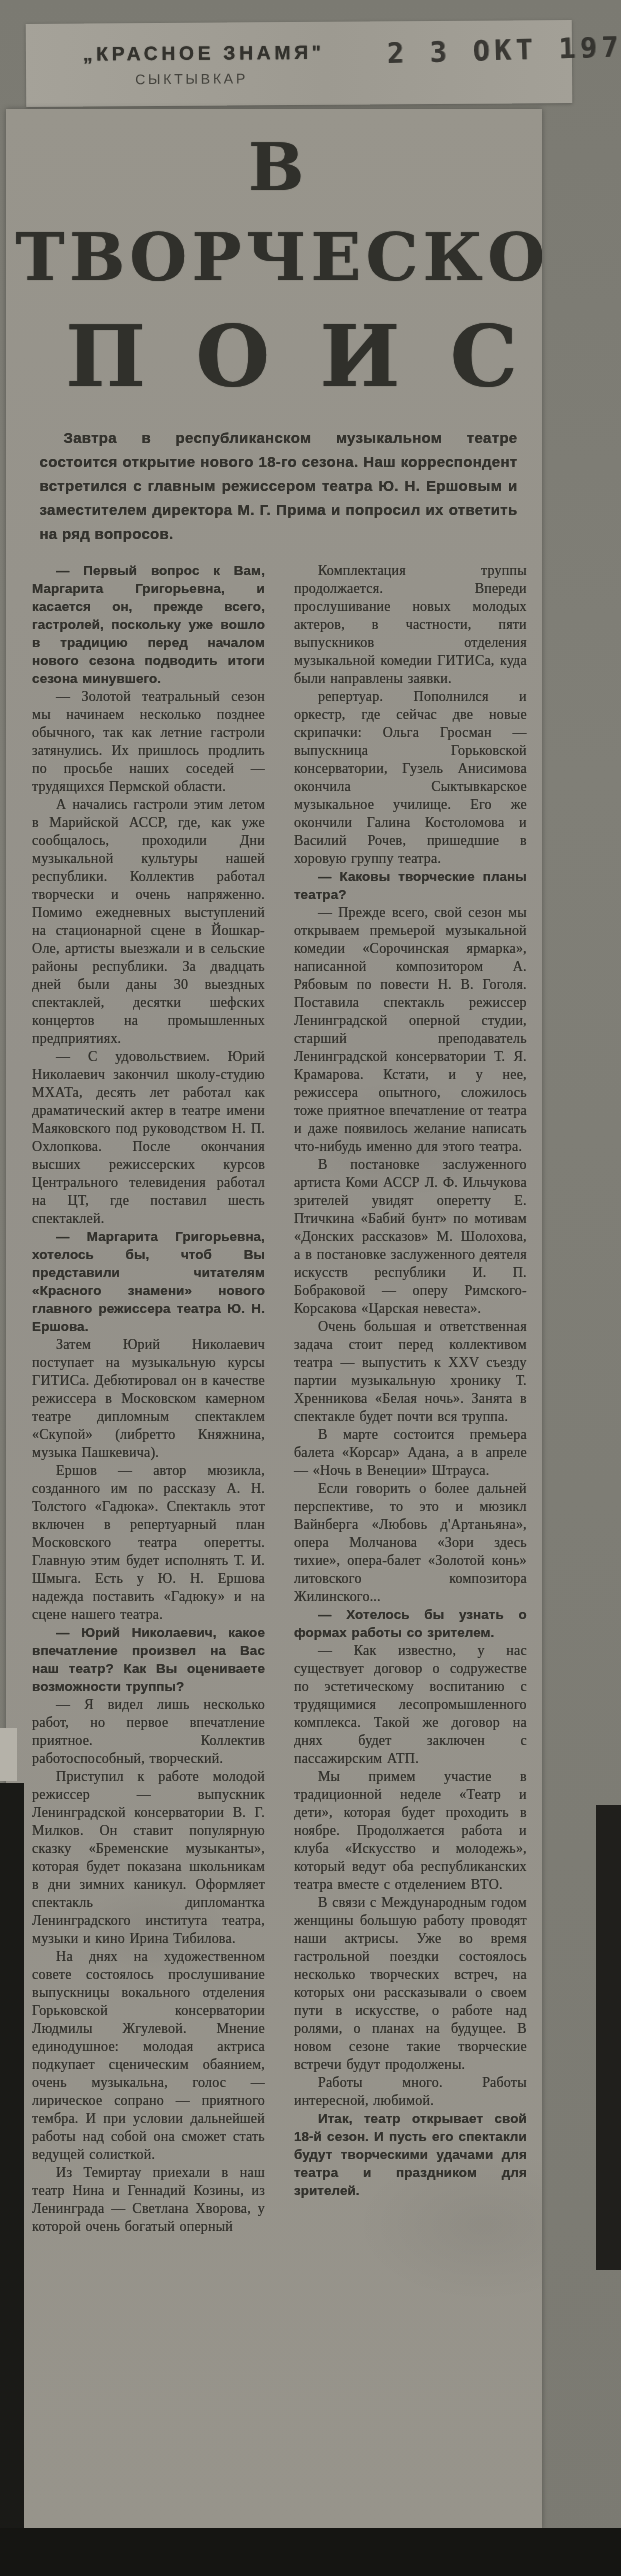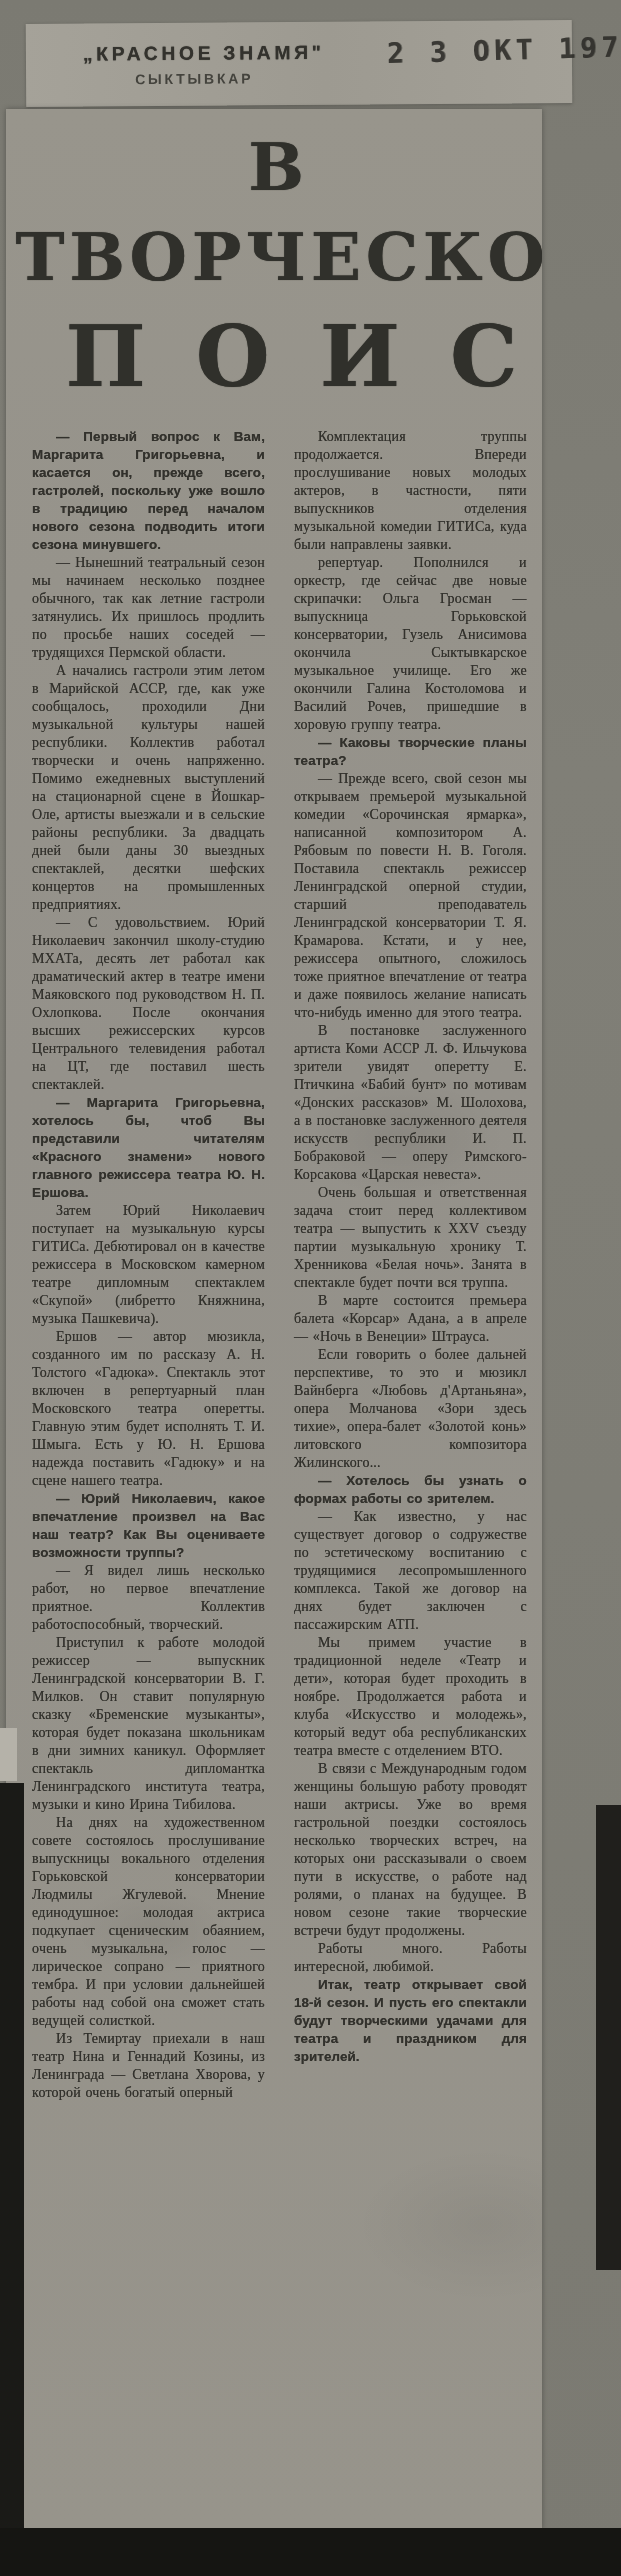--- a/index.html
+++ b/index.html
@@ -16,21 +16,21 @@
     box-shadow:0 0.9px 3.7px rgba(0,0,0,.25);
   }
   .pub{
     position:absolute;left:57px;top:20px;
     font-family:"Liberation Sans",sans-serif;font-weight:bold;
     font-size:19.3px;letter-spacing:3.7px;color:#33322d;
     text-shadow:0 0 0.9px #33322d;
   }
   .city{
     position:absolute;left:109px;top:48px;
-    font-family:"Liberation Sans",sans-serif;font-weight:bold;
+    font-family:"Liberation Sans",sans-serif;font-weight:normal;
     font-size:14px;letter-spacing:2.8px;color:#44433d;
   }
   .stamp{
     position:absolute;left:361px;top:13px;
     font-family:"DejaVu Sans Mono",monospace;font-weight:bold;
     font-size:28px;letter-spacing:4.6px;color:#2c2b27;
     transform:rotate(-1.2deg);opacity:.88;
     text-shadow:0.9px 0 0 rgba(44,43,39,.5);
     white-space:nowrap;
   }
@@ -96,41 +96,42 @@
     <div class="pub">„КРАСНОЕ ЗНАМЯ"</div>
     <div class="city">СЫКТЫВКАР</div>
     <div class="stamp">2 3 ОКТ 1975</div>
   </div>
 
   <div class="paper">
     <div class="headline">
       <div class="hl1">В ТВОРЧЕСКОМ</div>
       <div class="hl2">ПОИСКЕ</div>
     </div>
+    <p class="lead">Завтра в республиканском музыкальном театре состоится открытие нового 18-го сезона. Наш корреспондент встретился с главным режиссером театра Ю. Н. Ершовым и заместителем директора М. Г. Прима и попросил их ответить на ряд вопросов.</p>
     <div class="cols">
       <div class="col">
           <p class="para bold">— Первый вопрос к Вам, Маргарита Григорьевна, и касается он, прежде всего, гастролей, поскольку уже вошло в традицию перед началом нового сезона подводить итоги сезона минувшего.</p>
-          <p class="para">— Нынешний театральный сезон мы начинаем несколько позднее обычного, так как летние гастроли затянулись. Их пришлось продлить по просьбе наших соседей — трудящихся Пермской области.</p>
+          <p class="para">— Золотой театральный сезон мы начинаем несколько позднее обычного, так как летние гастроли затянулись. Их пришлось продлить по просьбе наших соседей — трудящихся Пермской области.</p>
           <p class="para">А начались гастроли этим летом в Марийской АССР, где, как уже сообщалось, проходили Дни музыкальной культуры нашей республики. Коллектив работал творчески и очень напряженно. Помимо ежедневных выступлений на стационарной сцене в Йошкар-Оле, артисты выезжали и в сельские районы республики. За двадцать дней были даны 30 выездных спектаклей, десятки шефских концертов на промышленных предприятиях.</p>
           <p class="para">— С удовольствием. Юрий Николаевич закончил школу-студию МХАТа, десять лет работал как драматический актер в театре имени Маяковского под руководством Н. П. Охлопкова. После окончания высших режиссерских курсов Центрального телевидения работал на ЦТ, где поставил шесть спектаклей.</p>
           <p class="para bold">— Маргарита Григорьевна, хотелось бы, чтоб Вы представили читателям «Красного знамени» нового главного режиссера театра Ю. Н. Ершова.</p>
           <p class="para">Затем Юрий Николаевич поступает на музыкальную курсы ГИТИСа. Дебютировал он в качестве режиссера в Московском камерном театре дипломным спектаклем «Скупой» (либретто Княжнина, музыка Пашкевича).</p>
           <p class="para">Ершов — автор мюзикла, созданного им по рассказу А. Н. Толстого «Гадюка». Спектакль этот включен в репертуарный план Московского театра оперетты. Главную этим будет исполнять Т. И. Шмыга. Есть у Ю. Н. Ершова надежда поставить «Гадюку» и на сцене нашего театра.</p>
           <p class="para bold">— Юрий Николаевич, какое впечатление произвел на Вас наш театр? Как Вы оцениваете возможности труппы?</p>
           <p class="para">— Я видел лишь несколько работ, но первое впечатление приятное. Коллектив работоспособный, творческий.</p>
           <p class="para">Приступил к работе молодой режиссер — выпускник Ленинградской консерватории В. Г. Милков. Он ставит популярную сказку «Бременские музыканты», которая будет показана школьникам в дни зимних каникул. Оформляет спектакль дипломантка Ленинградского института театра, музыки и кино Ирина Тибилова.</p>
           <p class="para">На днях на художественном совете состоялось прослушивание выпускницы вокального отделения Горьковской консерватории Людмилы Жгулевой. Мнение единодушное: молодая актриса подкупает сценическим обаянием, очень музыкальна, голос — лирическое сопрано — приятного тембра. И при условии дальнейшей работы над собой она сможет стать ведущей солисткой.</p>
           <p class="para">Из Темиртау приехали в наш театр Нина и Геннадий Козины, из Ленинграда — Светлана Хворова, у которой очень богатый оперный</p>
         </div>
       <div class="col">
           <p class="para">Комплектация труппы продолжается. Впереди прослушивание новых молодых актеров, в частности, пяти выпускников отделения музыкальной комедии ГИТИСа, куда были направлены заявки.</p>
           <p class="para">репертуар. Пополнился и оркестр, где сейчас две новые скрипачки: Ольга Гросман — выпускница Горьковской консерватории, Гузель Анисимова окончила Сыктывкарское музыкальное училище. Его же окончили Галина Костоломова и Василий Рочев, пришедшие в хоровую группу театра.</p>
           <p class="para bold">— Каковы творческие планы театра?</p>
           <p class="para">— Прежде всего, свой сезон мы открываем премьерой музыкальной комедии «Сорочинская ярмарка», написанной композитором А. Рябовым по повести Н. В. Гоголя. Поставила спектакль режиссер Ленинградской оперной студии, старший преподаватель Ленинградской консерватории Т. Я. Крамарова. Кстати, и у нее, режиссера опытного, сложилось тоже приятное впечатление от театра и даже появилось желание написать что-нибудь именно для этого театра.</p>
-          <p class="para">В постановке заслуженного артиста Коми АССР Л. Ф. Ильчукова зрители увидят оперетту Е. Птичкина «Бабий бунт» по мотивам «Донских рассказов» М. Шолохова, а в постановке заслуженного деятеля искусств республики И. П. Бобраковой — оперу Римского-Корсакова «Царская невеста».</p>
+          <p class="para">В постановке заслуженного артиста Коми АССР Л. Ф. Ильчукова зрителей увидят оперетту Е. Птичкина «Бабий бунт» по мотивам «Донских рассказов» М. Шолохова, а в постановке заслуженного деятеля искусств республики И. П. Бобраковой — оперу Римского-Корсакова «Царская невеста».</p>
           <p class="para">Очень большая и ответственная задача стоит перед коллективом театра — выпустить к XXV съезду партии музыкальную хронику Т. Хренникова «Белая ночь». Занята в спектакле будет почти вся труппа.</p>
           <p class="para">В марте состоится премьера балета «Корсар» Адана, а в апреле — «Ночь в Венеции» Штрауса.</p>
           <p class="para">Если говорить о более дальней перспективе, то это и мюзикл Вайнберга «Любовь д'Артаньяна», опера Молчанова «Зори здесь тихие», опера-балет «Золотой конь» литовского композитора Жилинского...</p>
           <p class="para bold">— Хотелось бы узнать о формах работы со зрителем.</p>
           <p class="para">— Как известно, у нас существует договор о содружестве по эстетическому воспитанию с трудящимися лесопромышленного комплекса. Такой же договор на днях будет заключен с пассажирским АТП.</p>
           <p class="para">Мы примем участие в традиционной неделе «Театр и дети», которая будет проходить в ноябре. Продолжается работа и клуба «Искусство и молодежь», который ведут оба республиканских театра вместе с отделением ВТО.</p>
           <p class="para">В связи с Международным годом женщины большую работу проводят наши актрисы. Уже во время гастрольной поездки состоялось несколько творческих встреч, на которых они рассказывали о своем пути в искусстве, о работе над ролями, о планах на будущее. В новом сезоне такие творческие встречи будут продолжены.</p>
           <p class="para">Работы много. Работы интересной, любимой.</p>
           <p class="para bold">Итак, театр открывает свой 18-й сезон. И пусть его спектакли будут творческими удачами для театра и праздником для зрителей.</p>
         </div>

